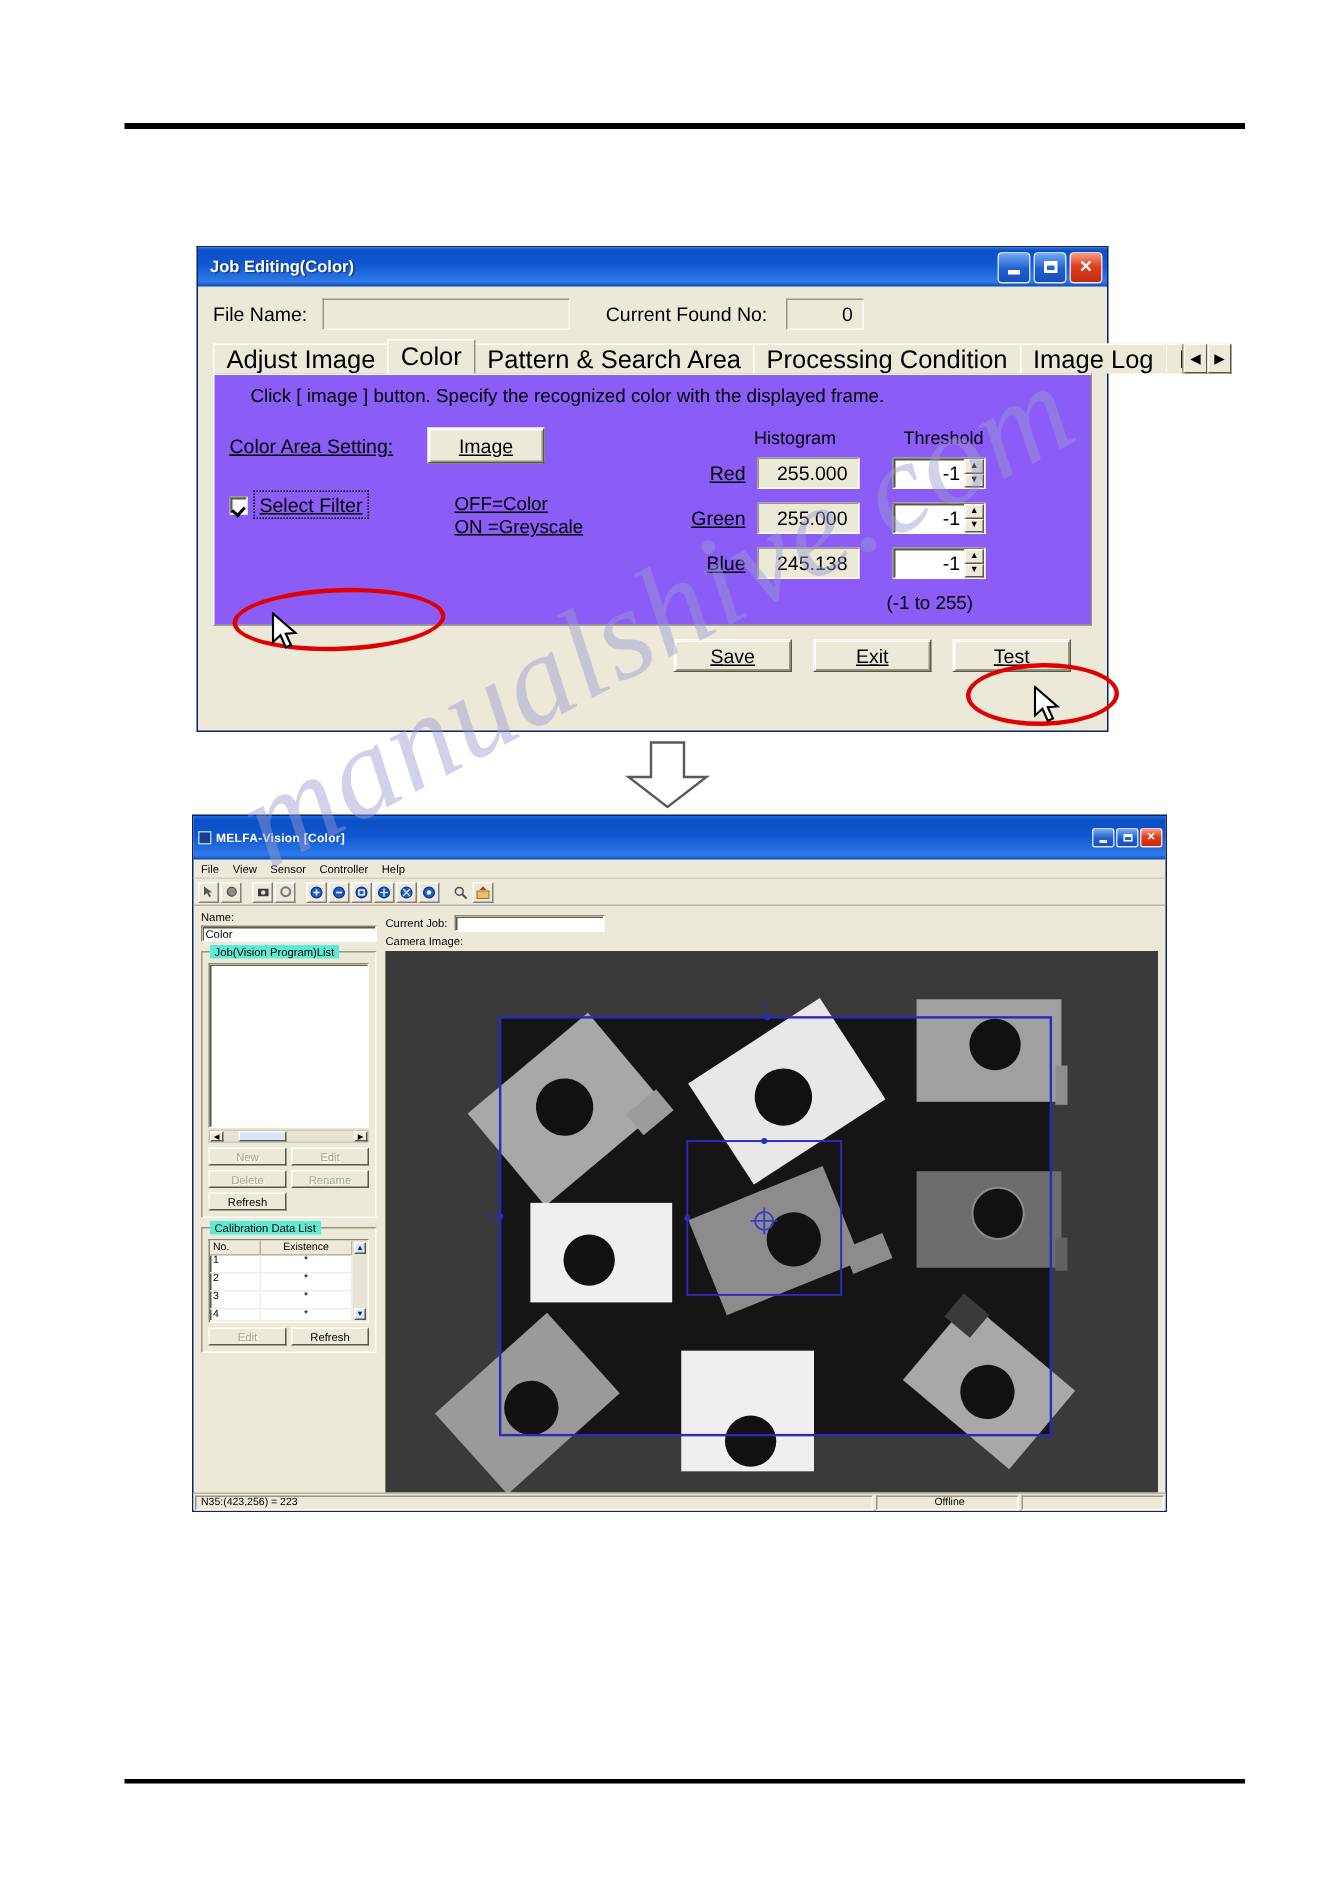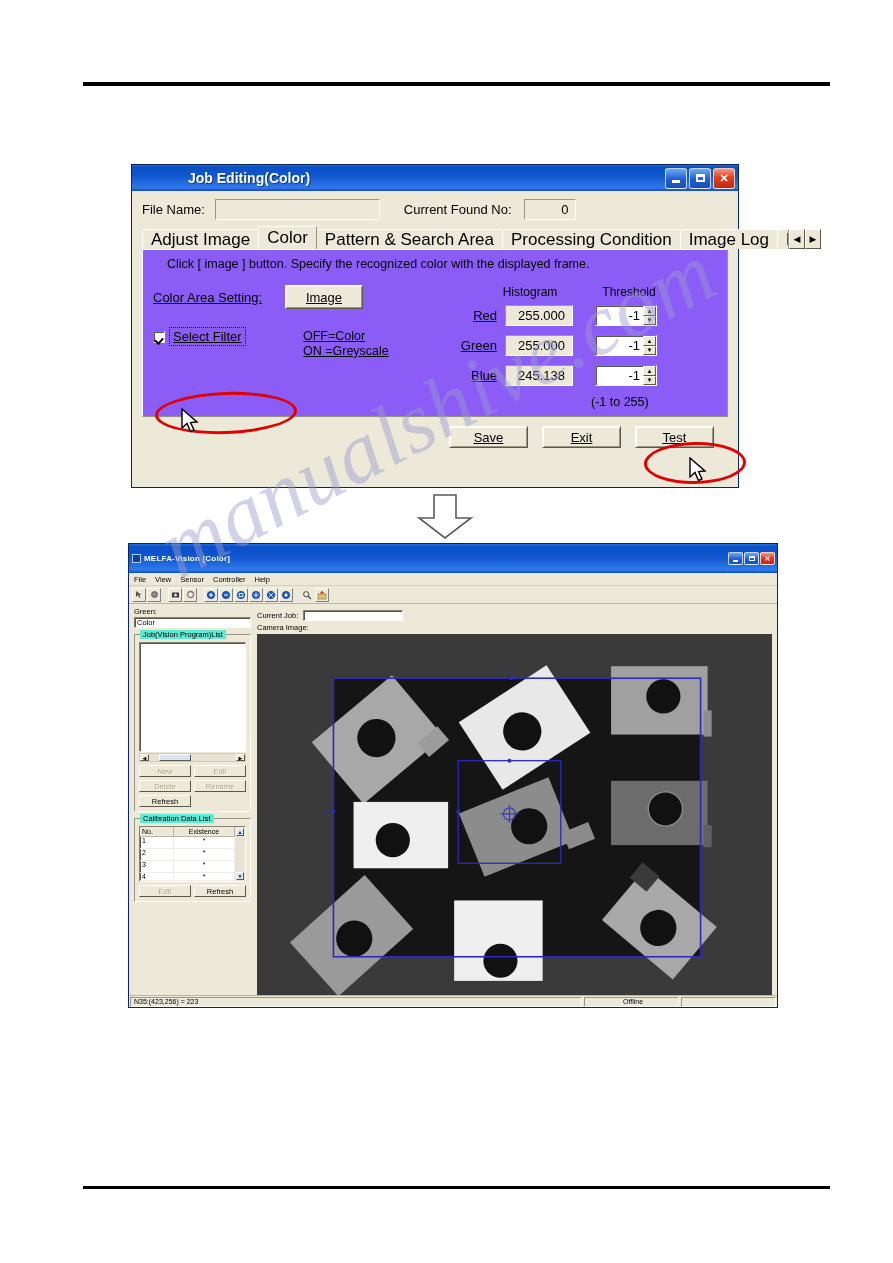--- a/index.html
+++ b/index.html
@@ -42,24 +42,23 @@
     z-index:20;
   }
   .dlg-title{
     height:26px;
     background:linear-gradient(180deg,#1e6ce0 0%,#0b4fc6 8%,#0f56cf 40%,#2f7ae8 88%,#0a4ab8 100%);
     display:flex;align-items:center;
     padding:0 3px 0 8px;
     box-sizing:border-box;
   }
   .dlg-title .t{
-    color:#fff;font-weight:bold;font-size:14px;
+    color:#fff;font-weight:bold;font-size:11px;
     text-shadow:1px 1px 1px rgba(0,0,0,.45);
     flex:1;
-    margin-left:48px;
   }
   .winbtns{display:flex;gap:2px;}
   .wbtn{
     width:20px;height:19px;border-radius:3px;
     border:1px solid rgba(255,255,255,.75);
     background:linear-gradient(180deg,#6ea8f5,#1e5fd0 55%,#1a4fb5);
     display:flex;align-items:center;justify-content:center;
     color:#fff;font-size:11px;font-weight:bold;line-height:1;
   }
   .wbtn.close{background:linear-gradient(180deg,#f49a84,#e03f1d 45%,#c02a12);}
@@ -582,21 +581,21 @@
         <svg width="10" height="10" viewBox="0 0 10 10">
             <rect x="1" y="4" width="8" height="5" fill="#e8c070" stroke="#8a6a20" stroke-width=".6"></rect>
             <path d="M5,0.8 L7.4,3.4 L2.6,3.4 Z" fill="#cc3a1a"></path>
           </svg>
       </div>
     </div>
 
     <div class="mv-main">
 
       <div class="mv-left">
-        <div class="minilbl">Green:</div>
+        <div class="minilbl">Name:</div>
         <div class="minifield">Color</div>
 
         <div class="group">
           <div class="glegend">Job(Vision Program)List</div>
           <div class="listbox"></div>
           <div class="hscroll">
             <div class="ar">◀</div>
             <div class="thumb"></div>
             <div class="ar" style="margin-left:auto;">▶</div>
           </div>

